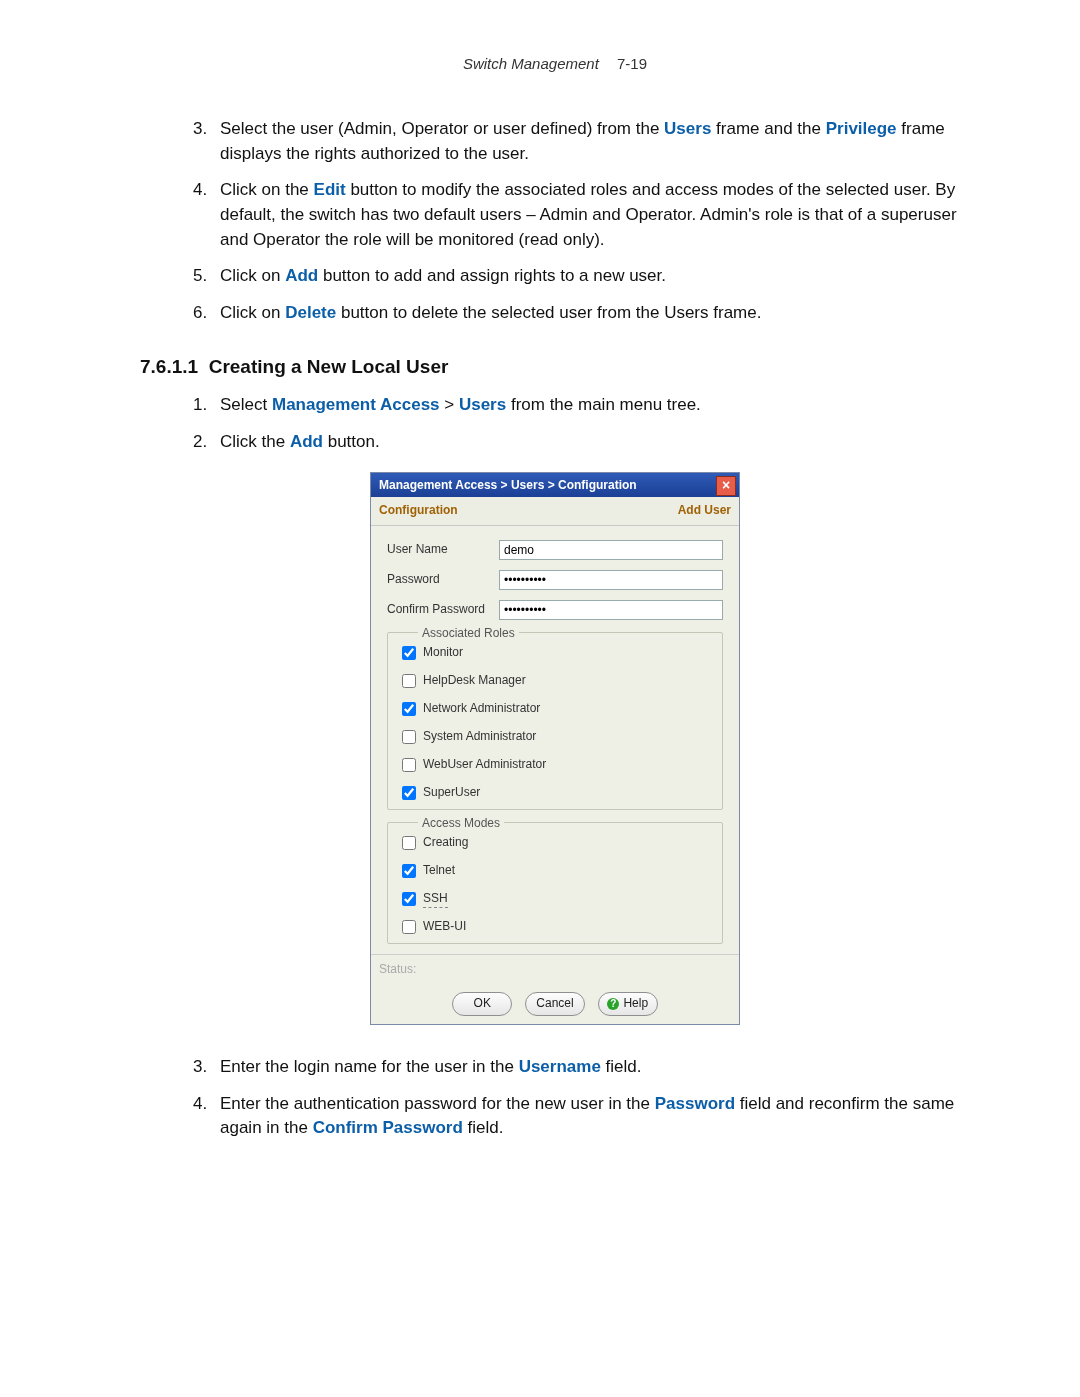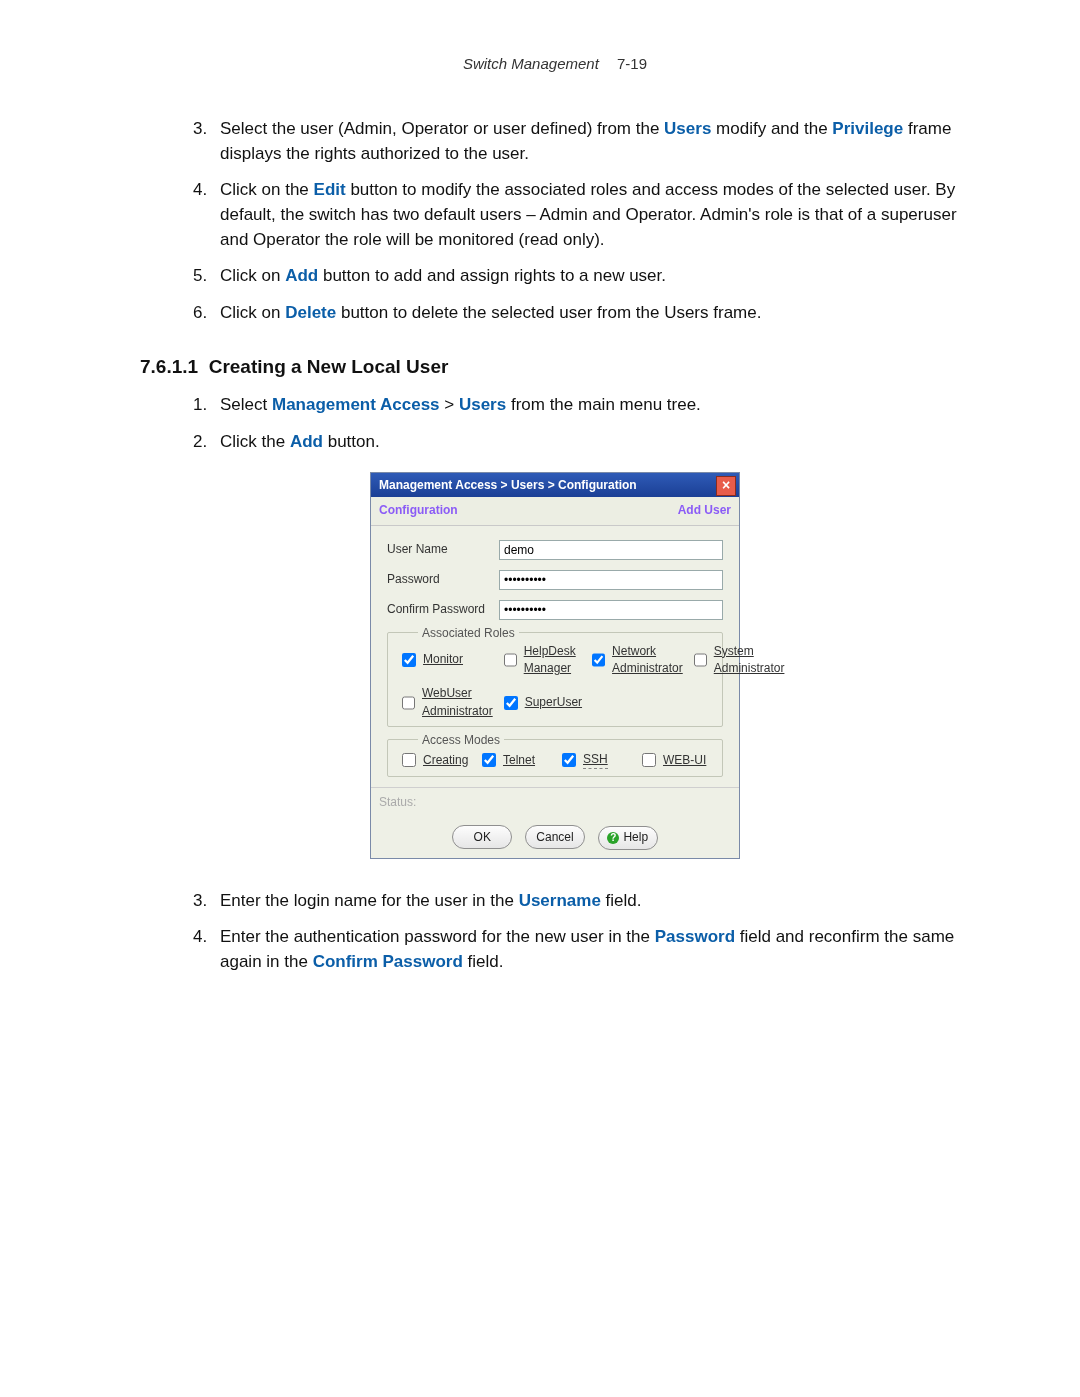--- a/index.html
+++ b/index.html
@@ -50,41 +50,41 @@
   .dlg-close {
     position: absolute; right: 3px; top: 3px;
     width: 18px; height: 18px;
     background: #e85c4a;
     border: 1px solid #8a2c1e;
     color: #fff; font-weight: bold; font-size: 14px;
     text-align: center; line-height: 16px; cursor: pointer;
   }
   .dlg-sub {
     display: flex; justify-content: space-between;
-    font-size: 12px; font-weight: bold; color: #8b5cf6;
+    font-size: 12px; font-weight: bold; color: #a16207;
     padding: 5px 8px 5px 8px;
     border-bottom: 1px solid #c9c9c9;
     background: #eceee3;
   }
   .dlg-body { padding: 14px 16px 10px 16px; font-size: 12px; color: #333; }
   .form-row { display: flex; align-items: center; margin-bottom: 10px; }
   .form-row label { width: 112px; }
   .form-row input[type=text], .form-row input[type=password] {
     flex: 1; height: 18px; border: 1px solid #9aa; background: #fff;
     font-size: 12px; padding: 0 4px; font-family: Tahoma, Arial, sans-serif;
   }
   .fieldset {
     border: 1px solid #c3c7b8; border-radius: 2px;
     margin-top: 12px; padding: 10px 10px 6px 10px; position: relative;
   }
   .fieldset .legend {
     position: absolute; top: -8px; left: 6px;
     background: #eef0e6; padding: 0 4px; font-size: 12px; color: #555; margin-left: 24px;
   }
-  .cb-grid { display: grid; grid-template-columns: 1fr 1fr 1fr 1fr; row-gap: 8px; column-gap: 6px; text-decoration: underline; }
+  .cb-grid { display: grid; grid-template-columns: 1fr; row-gap: 8px; column-gap: 6px; }
   .cb { display: flex; align-items: center; gap: 4px; font-size: 12px; }
   .cb input { width: 14px; height: 14px; }
   .dashed { border-bottom: 1px dashed #888; }
   .statusbar { border-top: 1px solid #cfcfcf; padding: 6px 8px; font-size: 12px; color: #aaa; }
   .dlg-buttons { text-align: center; padding: 6px 0 8px 0; }
   .btn {
     display: inline-flex; align-items: center; justify-content: center;
     min-width: 58px; height: 22px;
     background: linear-gradient(#fdfdfd,#e6e6e6);
     border: 1px solid #8f8f8f; border-radius: 12px;
@@ -105,21 +105,21 @@
   <div class="header-line">
     <span class="italic">Switch Management</span>
     <span>7-19</span>
   </div>
 
   <div class="content">
 
 
     <ol class="steps" start="3">
       <li>
-        <span>Select the user (Admin, Operator or user defined) from the </span><span class="link">Users</span><span> modify and the </span><span class="link">Privilege</span><span> frame displays the rights authorized to the user.</span>
+        <span>Select the user (Admin, Operator or user defined) from the </span><span class="link">Users</span><span> frame and the </span><span class="link">Privilege</span><span> frame displays the rights authorized to the user.</span>
       </li>
       <li>
         <span>Click on the </span><span class="link">Edit</span><span> button to modify the associated roles and access modes of the selected user. By default, the switch has two default users – Admin and Operator. Admin's role is that of a superuser and Operator the role will be monitored (read only).</span>
       </li>
       <li>
         <span>Click on </span><span class="link">Add</span><span> button to add and assign rights to a new user.</span>
       </li>
       <li>
         <span>Click on </span><span class="link">Delete</span><span> button to delete the selected user from the Users frame.</span>
       </li>

